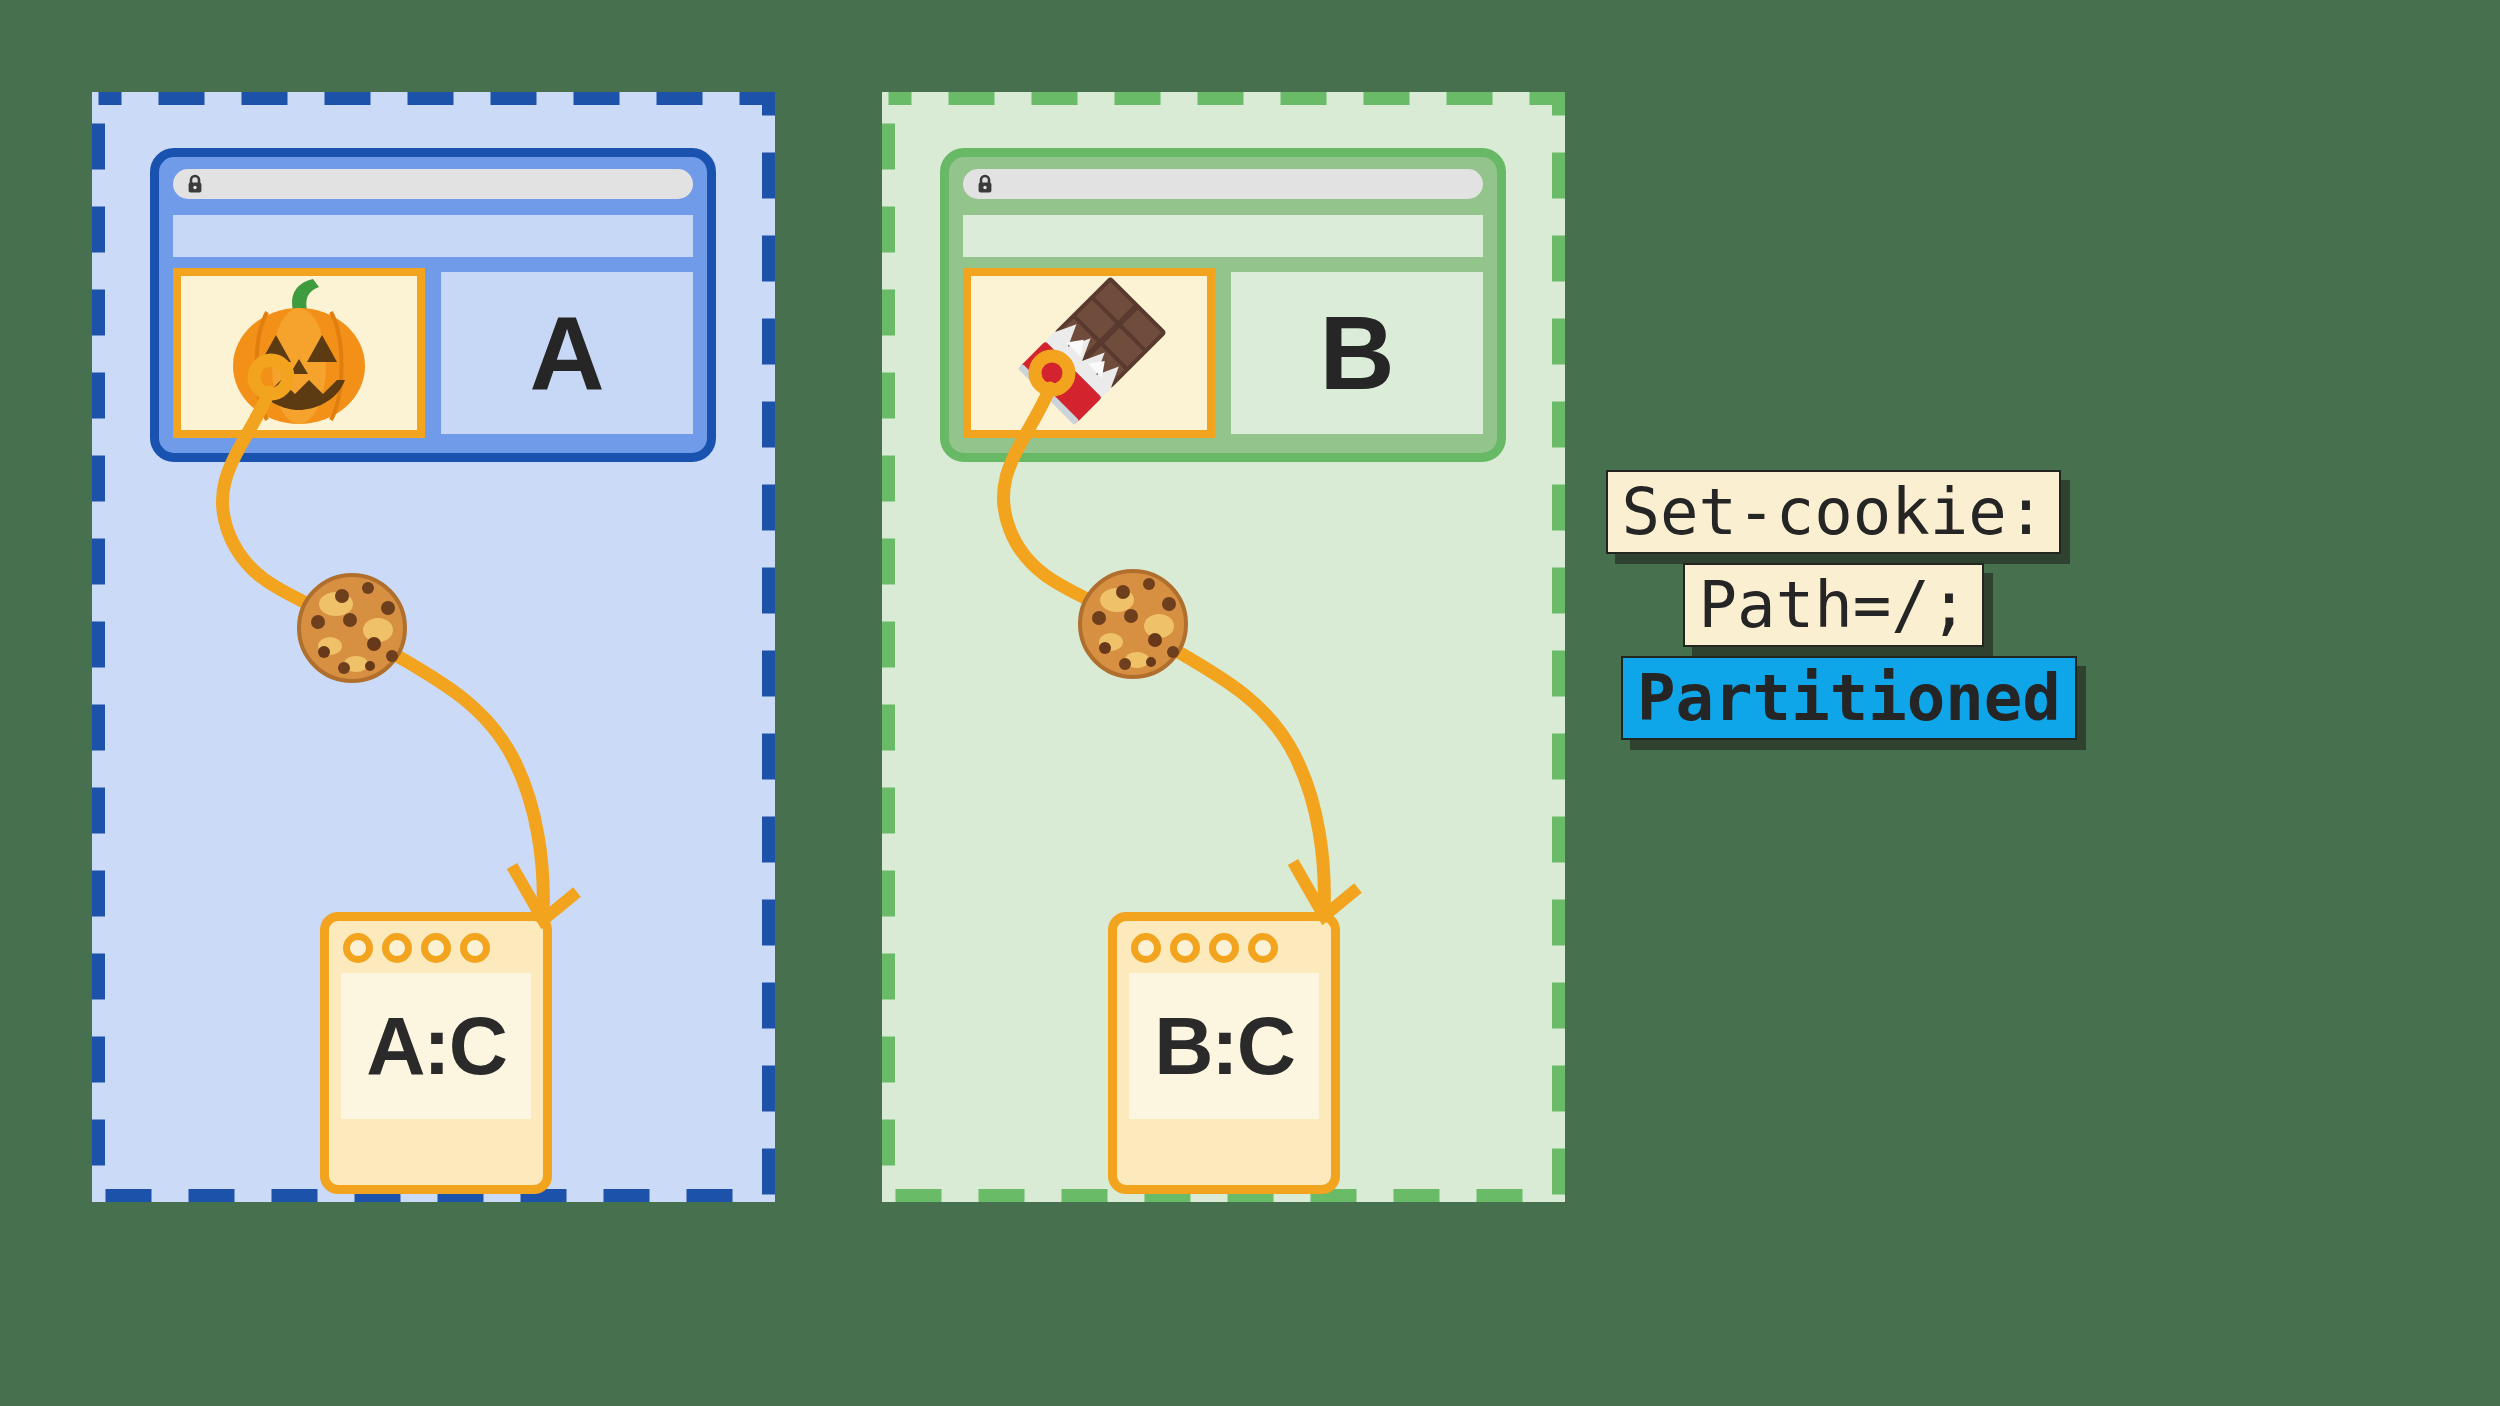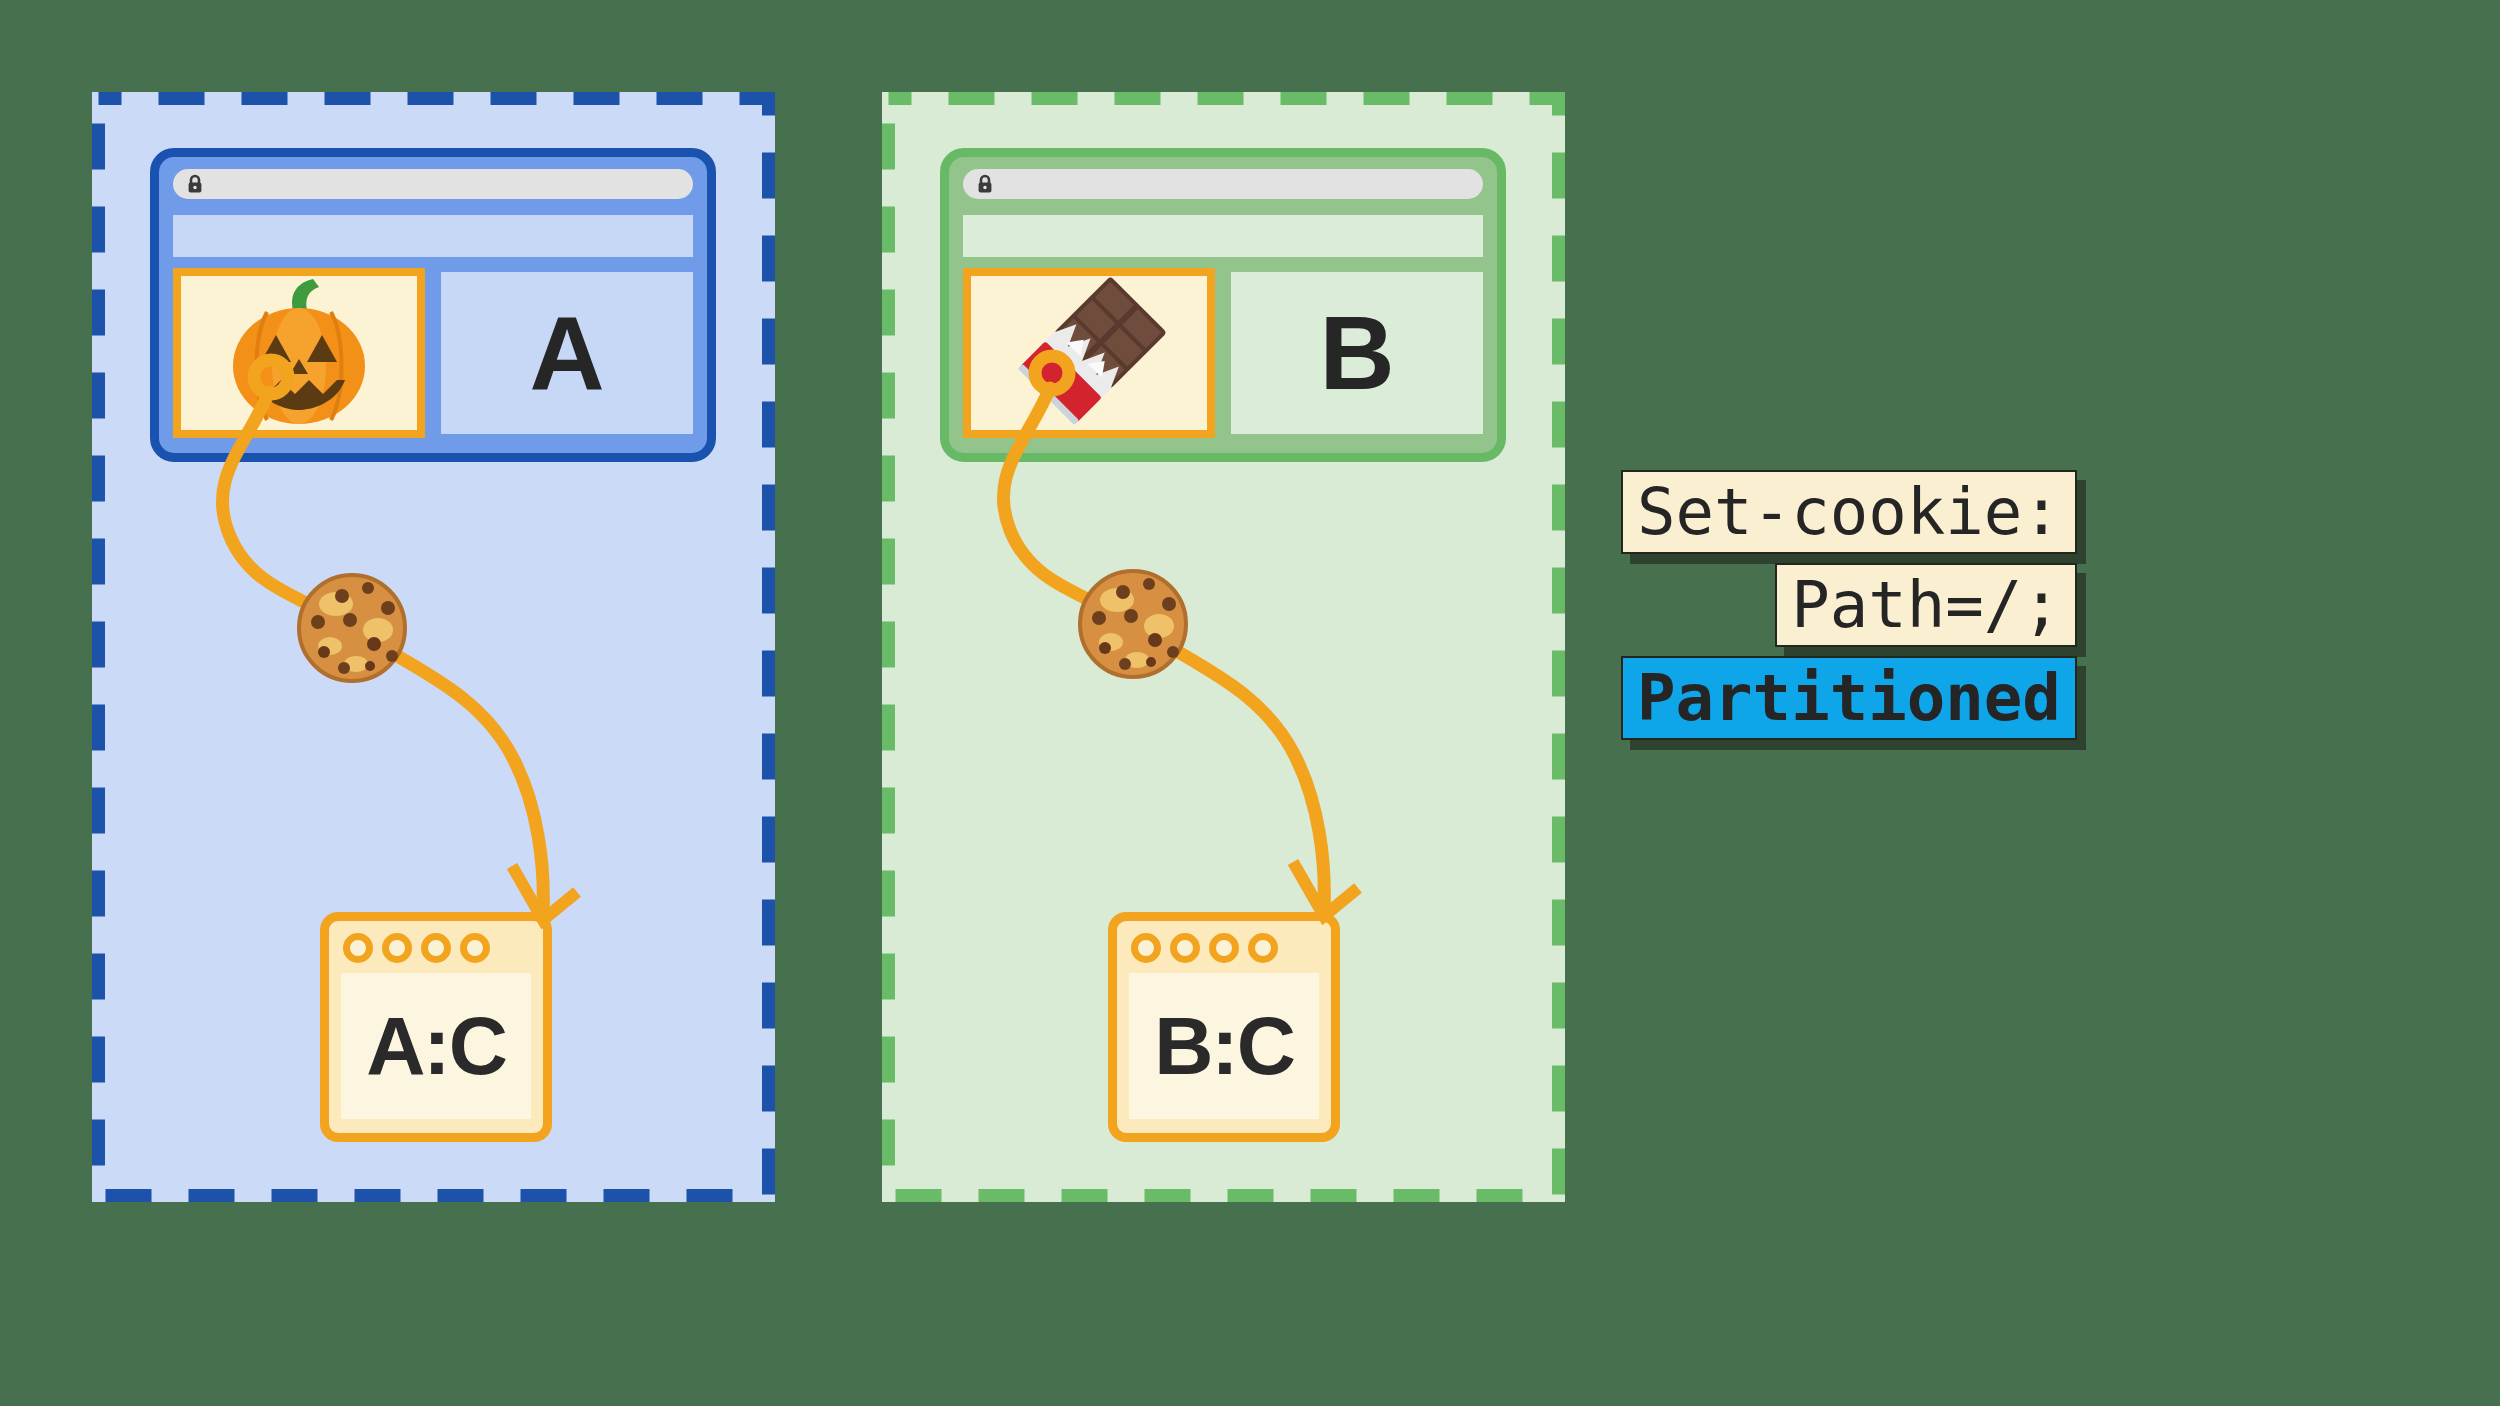--- a/index.html
+++ b/index.html
@@ -19,32 +19,32 @@
   .url-bar svg{margin-left:13px;}
   .content-row{position:absolute;left:14px;top:58px;right:14px;height:42px;background:var(--block-fill,#C7D8F7);}
   .iframe-box{position:absolute;left:14px;top:111px;width:252px;height:170px;box-sizing:border-box;
       background:var(--iframe-fill,#FCF3D4);border:8px solid #F2A41E;
       display:flex;align-items:center;justify-content:center;}
   .letter-block{position:absolute;left:282px;top:115px;right:14px;height:162px;background:var(--block-fill,#C7D8F7);
       display:flex;align-items:center;justify-content:center;
       font-size:104px;font-weight:700;color:#262626;}
 
   
-  .storage-box{position:absolute;width:232px;height:230px;box-sizing:border-box;
+  .storage-box{position:absolute;width:232px;height:282px;box-sizing:border-box;
       background:#FCE9BC;border:9px solid #F2A41E;border-radius:18px;}
   .storage-box .dots{position:absolute;left:14px;top:12px;display:flex;gap:9px;}
   .storage-box .dots span{width:30px;height:30px;box-sizing:border-box;border:7px solid #F2A41E;
       border-radius:50%;background:#FBF1D4;}
   .jar-inner{position:absolute;left:12px;top:52px;width:190px;height:146px;background:#FCF5DF;
       display:flex;align-items:center;justify-content:center;
       font-size:82px;font-weight:700;color:#2A2A2A;letter-spacing:-2px;}
 
   
   .code-block{position:absolute;left:1590px;top:470px;display:flex;flex-direction:column;
-      gap:9px;align-items:flex-end;z-index:10;}
+      gap:9px;align-items:center;z-index:10;}
   .code-line{background:#FAEFD0;color:#252525;font-family:"DejaVu Sans Mono", monospace;
       font-size:64px;line-height:78px;padding:1px 14px;border:2px solid #23261F;
       box-shadow:9px 10px 0 rgba(25,28,22,0.55);white-space:pre;}
 
   
   .overlay{position:absolute;left:0;top:0;z-index:50;pointer-events:none;}
 </style>
 </head>
 <body>
 

